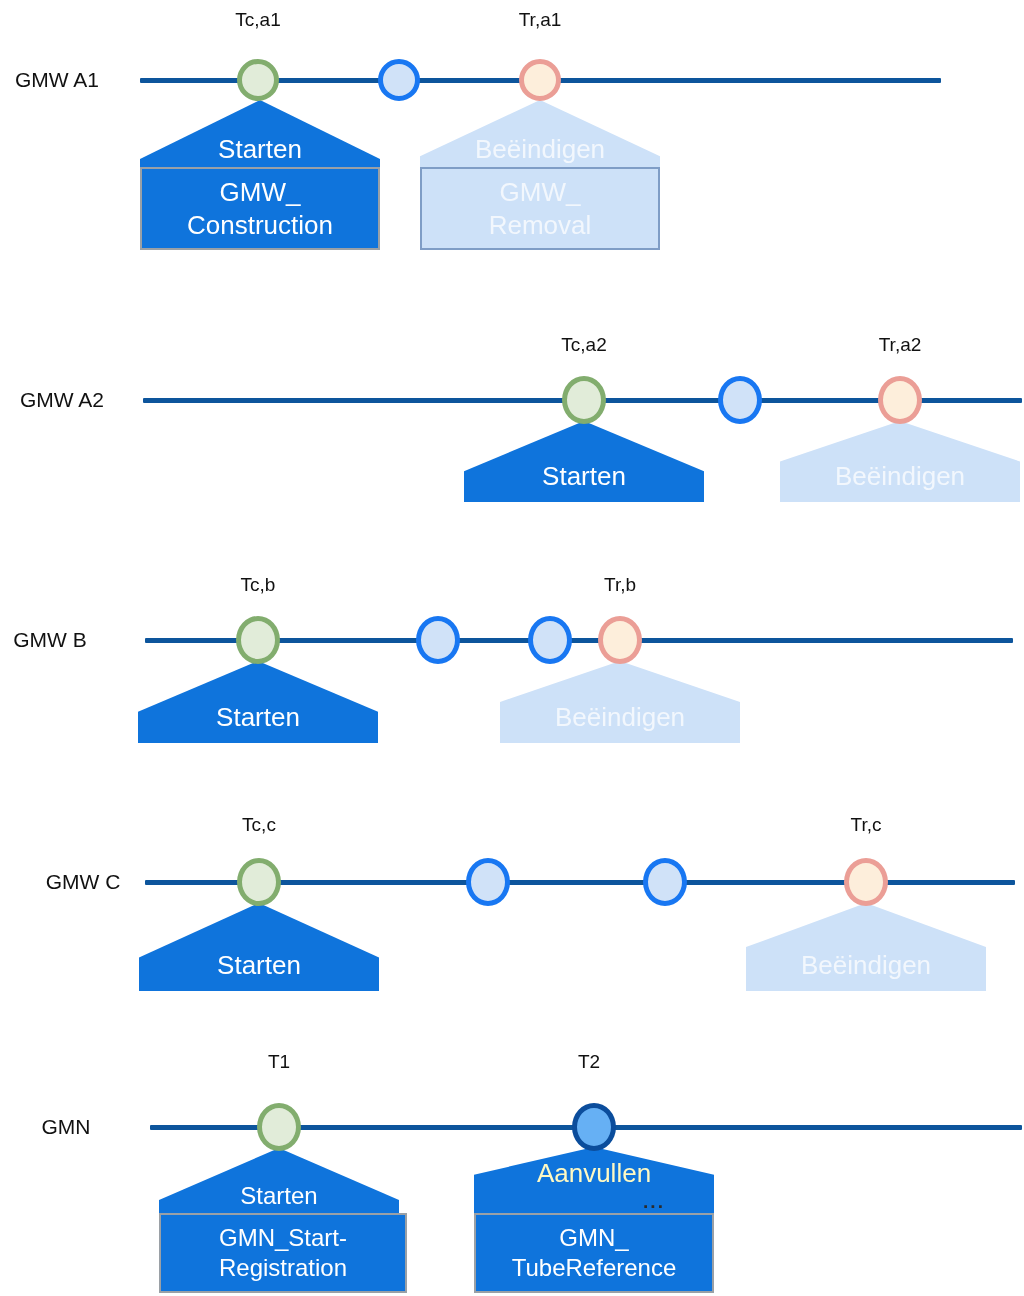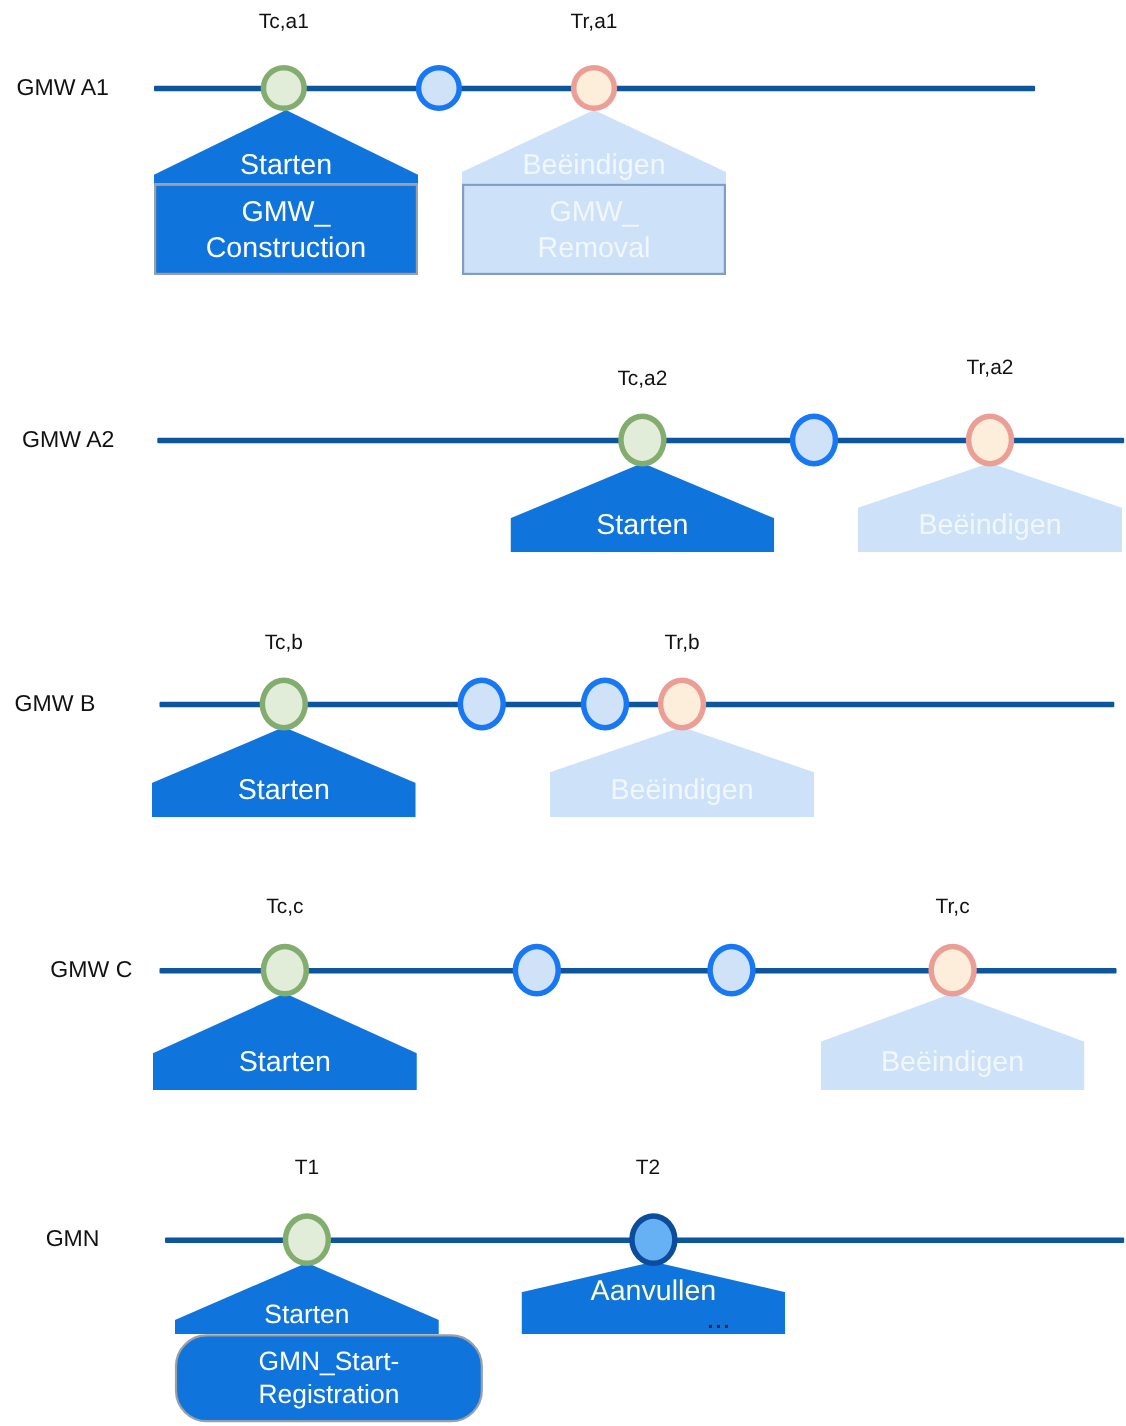--- a/index.html
+++ b/index.html
@@ -62,21 +62,21 @@
     <div class="callout-box" style="left: 420px; top: 167px; width: 240px; height: 83px; font-size: 26px; background: rgb(205, 225, 248); border-color: rgb(127, 157, 198); color: rgb(242, 247, 253);">
       <div>GMW_</div>
       <div>Removal</div>
     </div>
     <div class="event-circle" style="left: 258px; top: 80px; width: 42px; height: 42px; border: 5px solid rgb(130, 173, 110); background: rgb(225, 236, 217);"></div>
     <div class="event-circle" style="left: 399px; top: 80px; width: 42px; height: 42px; border: 5px solid rgb(24, 119, 242); background: rgb(208, 226, 248);"></div>
     <div class="event-circle" style="left: 540px; top: 80px; width: 42px; height: 42px; border: 5px solid rgb(235, 158, 150); background: rgb(253, 238, 219);"></div>
     <div class="timeline-line" style="left: 143px; top: 397.5px; width: 879px; background: rgb(13, 85, 156);"></div>
     <div class="row-label" style="left: 62px; top: 400px; color: rgb(17, 17, 17);">GMW A2</div>
     <div class="tick-label" style="left: 584px; top: 345px; color: rgb(17, 17, 17);">Tc,a2</div>
-    <div class="tick-label" style="left: 900px; top: 335px; color: rgb(17, 17, 17);">Tr,a2</div>
+    <div class="tick-label" style="left: 900px; top: 345px; color: rgb(17, 17, 17);">Tr,a2</div>
     <div class="callout-house" style="left: 464px; top: 421px; width: 240px; height: 81px; background: rgb(15, 116, 220); --sh: 62%;">
       <div class="house-label" style="bottom: 10px; font-size: 26px; color: rgb(255, 255, 255);">Starten</div>
     </div>
     <div class="callout-house" style="left: 780px; top: 421px; width: 240px; height: 81px; background: rgb(205, 225, 248); --sh: 50%;">
       <div class="house-label" style="bottom: 10px; font-size: 26px; color: rgb(242, 247, 253);">Beëindigen</div>
     </div>
     <div class="event-circle" style="left: 584px; top: 400px; width: 44px; height: 48px; border: 5px solid rgb(130, 173, 110); background: rgb(225, 236, 217);"></div>
     <div class="event-circle" style="left: 740px; top: 400px; width: 44px; height: 48px; border: 5px solid rgb(24, 119, 242); background: rgb(208, 226, 248);"></div>
     <div class="event-circle" style="left: 900px; top: 400px; width: 44px; height: 48px; border: 5px solid rgb(235, 158, 150); background: rgb(253, 238, 219);"></div>
     <div class="timeline-line" style="left: 145px; top: 637.5px; width: 868px; background: rgb(13, 85, 156);"></div>
@@ -107,23 +107,27 @@
     <div class="event-circle" style="left: 488px; top: 882px; width: 44px; height: 48px; border: 5px solid rgb(24, 119, 242); background: rgb(208, 226, 248);"></div>
     <div class="event-circle" style="left: 665px; top: 882px; width: 44px; height: 48px; border: 5px solid rgb(24, 119, 242); background: rgb(208, 226, 248);"></div>
     <div class="event-circle" style="left: 866px; top: 882px; width: 44px; height: 48px; border: 5px solid rgb(235, 158, 150); background: rgb(253, 238, 219);"></div>
     <div class="timeline-line" style="left: 150px; top: 1124.5px; width: 872px; background: rgb(13, 85, 156);"></div>
     <div class="row-label" style="left: 66px; top: 1127px; color: rgb(17, 17, 17);">GMN</div>
     <div class="tick-label" style="left: 279px; top: 1062px; color: rgb(17, 17, 17);">T1</div>
     <div class="tick-label" style="left: 589px; top: 1062px; color: rgb(17, 17, 17);">T2</div>
     <div class="callout-house" style="left: 159px; top: 1148px; width: 240px; height: 65px; background: rgb(15, 116, 220); --sh: 80%;">
       <div class="house-label" style="bottom: 3px; font-size: 24px; color: rgb(255, 255, 255);">Starten</div>
     </div>
-    <div class="callout-box" style="left: 159px; top: 1213px; width: 280px; height: 80px; font-size: 24px; background: rgb(15, 116, 220); border-color: rgb(154, 160, 166); color: rgb(255, 255, 255); border-radius: 29px;">
+    <div class="callout-box" style="left: 159px; top: 1213px; width: 248px; height: 80px; font-size: 24px; background: rgb(15, 116, 220); border-color: rgb(154, 160, 166); color: rgb(255, 255, 255);">
       <div>GMN_Start-</div>
       <div>Registration</div>
     </div>
     <div class="callout-house" style="left: 474px; top: 1147px; width: 240px; height: 66px; background: rgb(15, 116, 220); --sh: 42%;">
       <div class="house-label" style="bottom: 24px; font-size: 26px; color: #fef9c3; margin-top: 24px;">Aanvullen</div>
       <div class="house-dots" style="left: 50%; bottom: 6px; width: 120px;">...</div>
     </div>
+    <div class="callout-box" style="left: 474px; top: 1213px; width: 240px; height: 80px; font-size: 24px; background: rgb(15, 116, 220); border-color: rgb(154, 160, 166); color: rgb(255, 255, 255);">
+      <div>GMN_</div>
+      <div>TubeReference</div>
+    </div>
     <div class="event-circle" style="left: 279px; top: 1127px; width: 44px; height: 48px; border: 5px solid rgb(130, 173, 110); background: rgb(225, 236, 217);"></div>
     <div class="event-circle" style="left: 594px; top: 1127px; width: 44px; height: 48px; border: 5px solid rgb(11, 77, 156); background: rgb(102, 176, 244);"></div>
   </div>
 
 </body></html>

